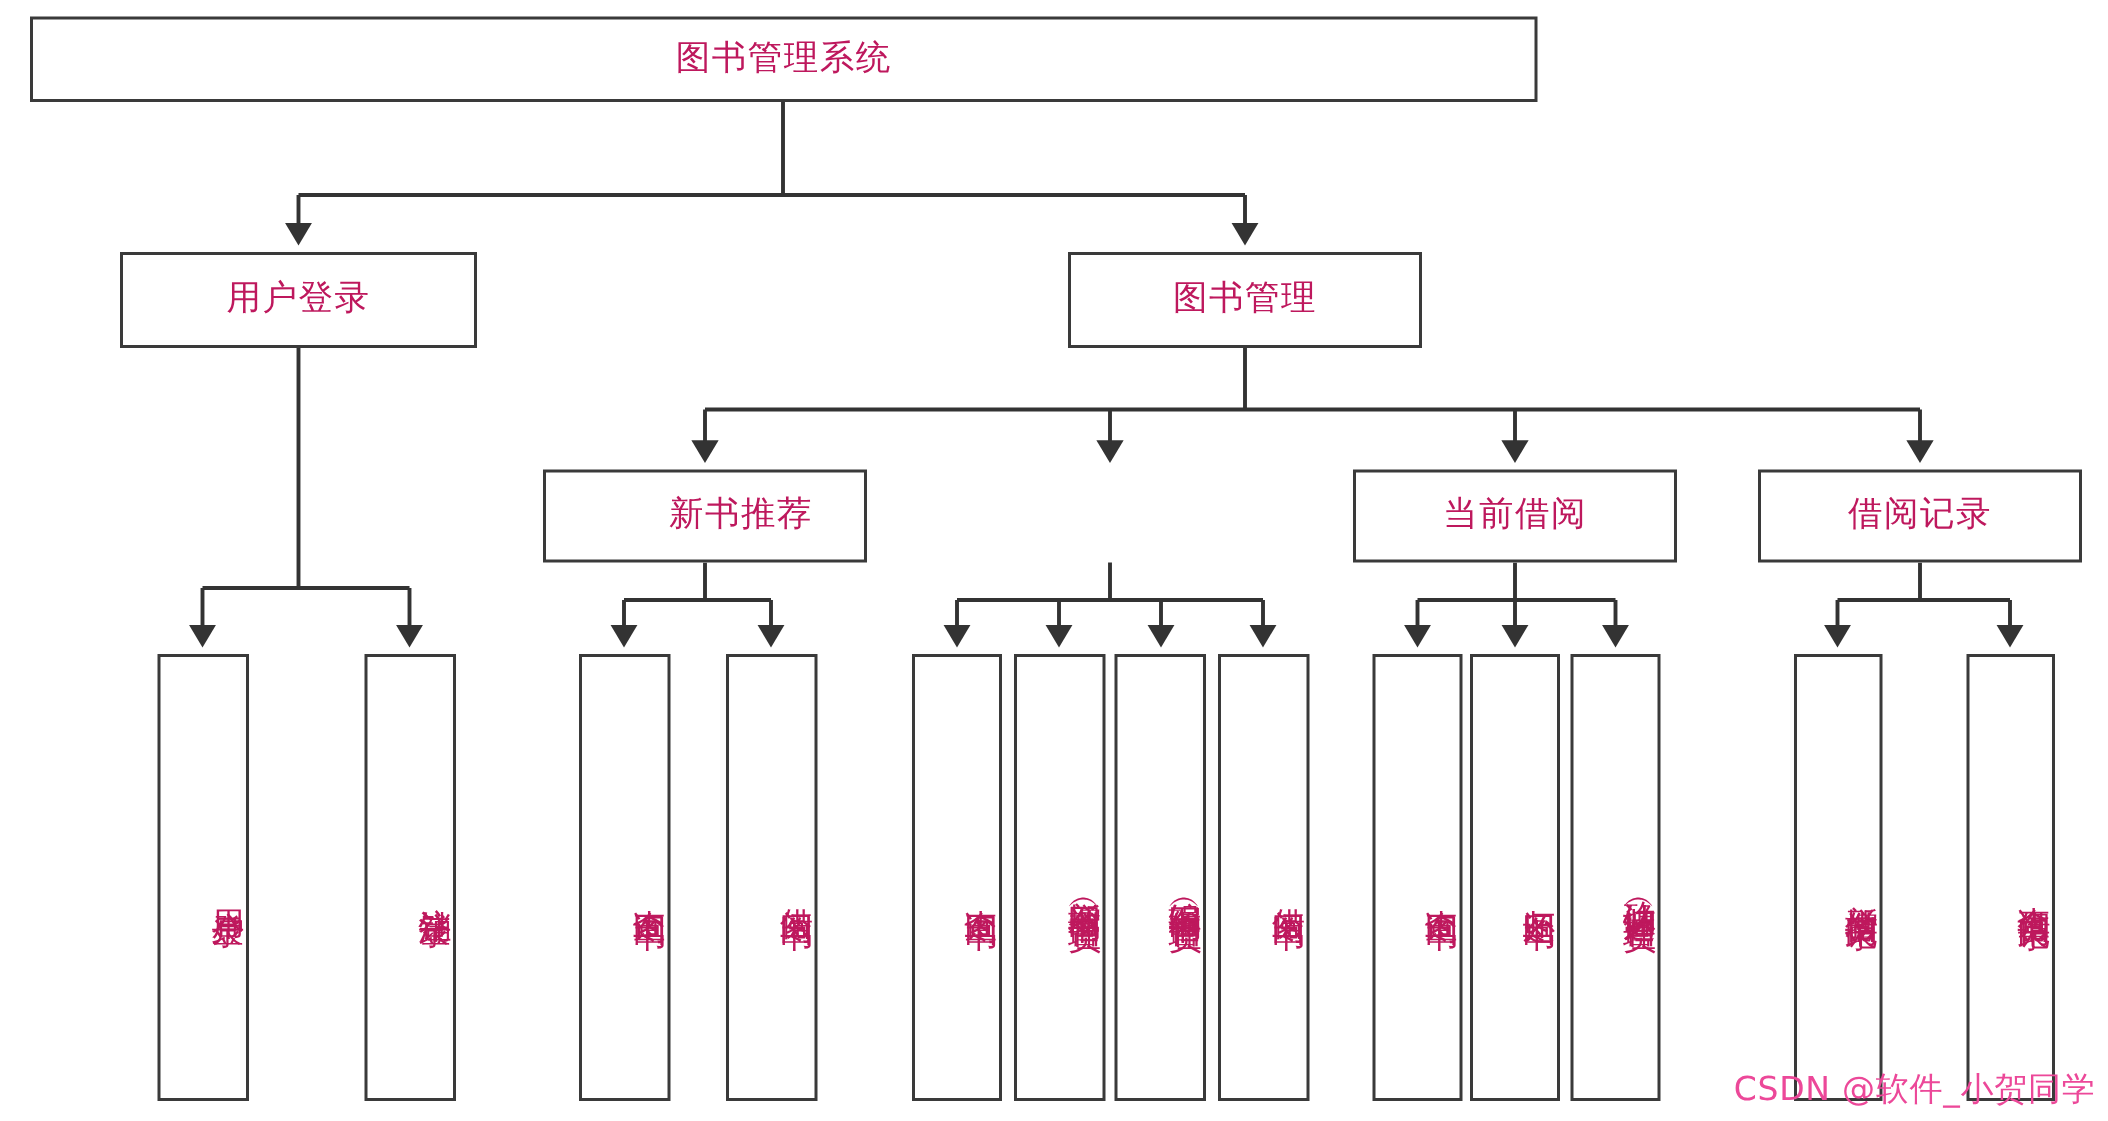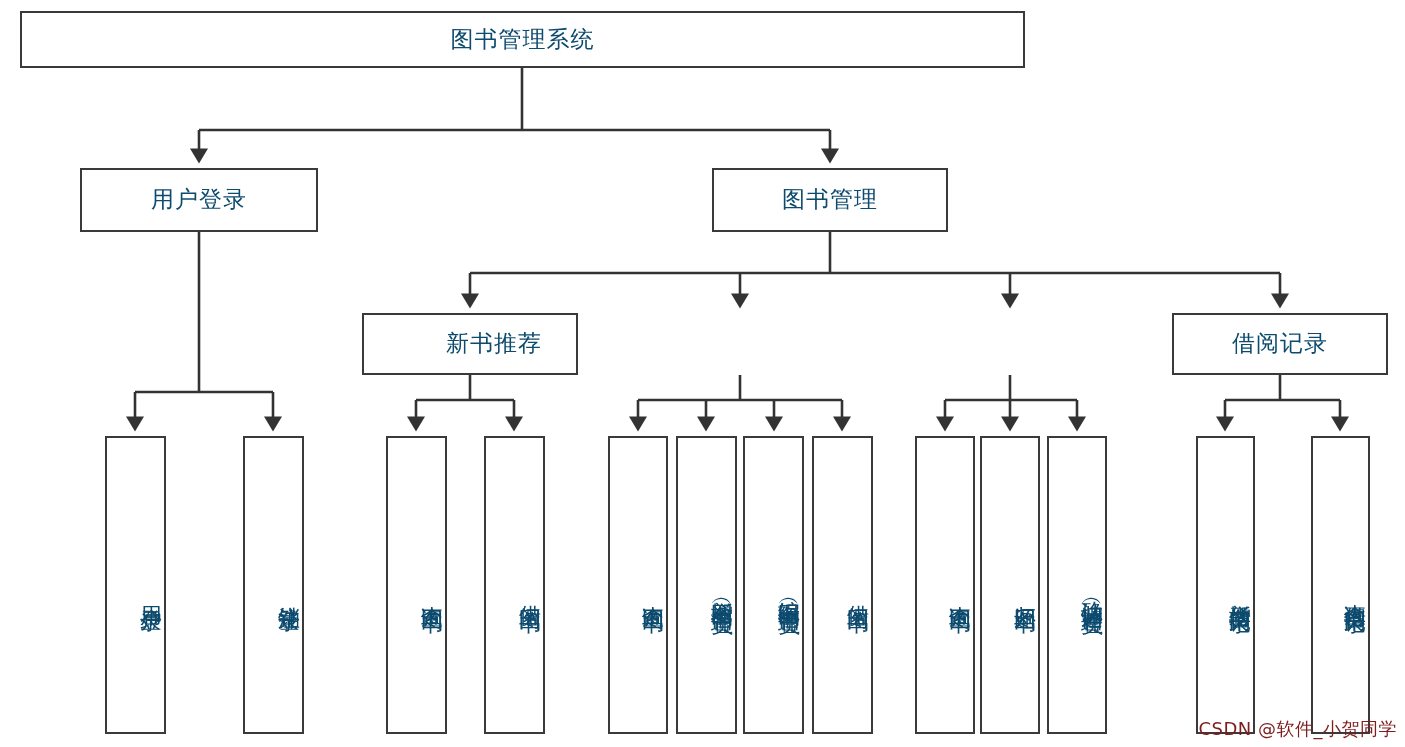--- a/index.html
+++ b/index.html
@@ -27,21 +27,21 @@
     pointer-events: none;
   }
   .node {
     position: absolute;
     box-sizing: border-box;
     border: 2.5px solid #3a3a3a;
     background: #ffffff;
     display: flex;
     align-items: center;
     justify-content: center;
-    color: #0c4a6e;
+    color: #be185d;
     z-index: 2;
   }
   .node.horiz {
     font-size: 23px;
     letter-spacing: 1px;
     line-height: 1.2;
   }
   .node.vert {
     writing-mode: vertical-rl;
     text-orientation: upright;
@@ -50,22 +50,22 @@
     letter-spacing: 2px;
     padding-top: 14px;
     align-items: flex-start;
     justify-content: center;
     white-space: nowrap;
   }
   #watermark {
     position: absolute;
     right: 8px;
     bottom: 6px;
-    font-size: 18px;
-    color: #7f1d1d;
+    font-size: 22px;
+    color: #ec4899;
     letter-spacing: 0.5px;
     z-index: 3;
     white-space: nowrap;
   }
 </style>
 </head>
 <body>
 
 <div id="canvas">
 
@@ -118,20 +118,21 @@
       <path d="M 1340 400 L 1340 424" marker-end="url(#arrow)"></path>
     </g>
   </svg>
 
   <div class="node horiz" style="left: 20px; top: 11px; width: 1005px; height: 57px;">图书管理系统</div>
 
   <div class="node horiz" style="left: 80px; top: 168px; width: 238px; height: 64px;">用户登录</div>
   <div class="node horiz" style="left: 712px; top: 168px; width: 236px; height: 64px;">图书管理</div>
 
   <div class="node horiz" style="left: 362px; top: 313px; width: 216px; height: 62px; padding-left: 48px;">新书推荐</div>
+  <div class="node horiz" style="left: 902px; top: 313px; width: 216px; height: 62px;">当前借阅</div>
   <div class="node horiz" style="left: 1172px; top: 313px; width: 216px; height: 62px;">借阅记录</div>
 
   <div class="node vert" style="left: 105px; top: 436px; width: 61px; height: 298px;">用户登录</div>
   <div class="node vert" style="left: 243px; top: 436px; width: 61px; height: 298px;">注销登录</div>
   <div class="node vert" style="left: 386px; top: 436px; width: 61px; height: 298px;">查询图书</div>
   <div class="node vert" style="left: 484px; top: 436px; width: 61px; height: 298px;">借阅图书</div>
   <div class="node vert" style="left: 608px; top: 436px; width: 60px; height: 298px;">查询图书</div>
   <div class="node vert" style="left: 676px; top: 436px; width: 61px; height: 298px;">新增图书（管理员）</div>
   <div class="node vert" style="left: 743px; top: 436px; width: 61px; height: 298px;">编辑图书（管理员）</div>
   <div class="node vert" style="left: 812px; top: 436px; width: 61px; height: 298px;">借阅图书</div>

